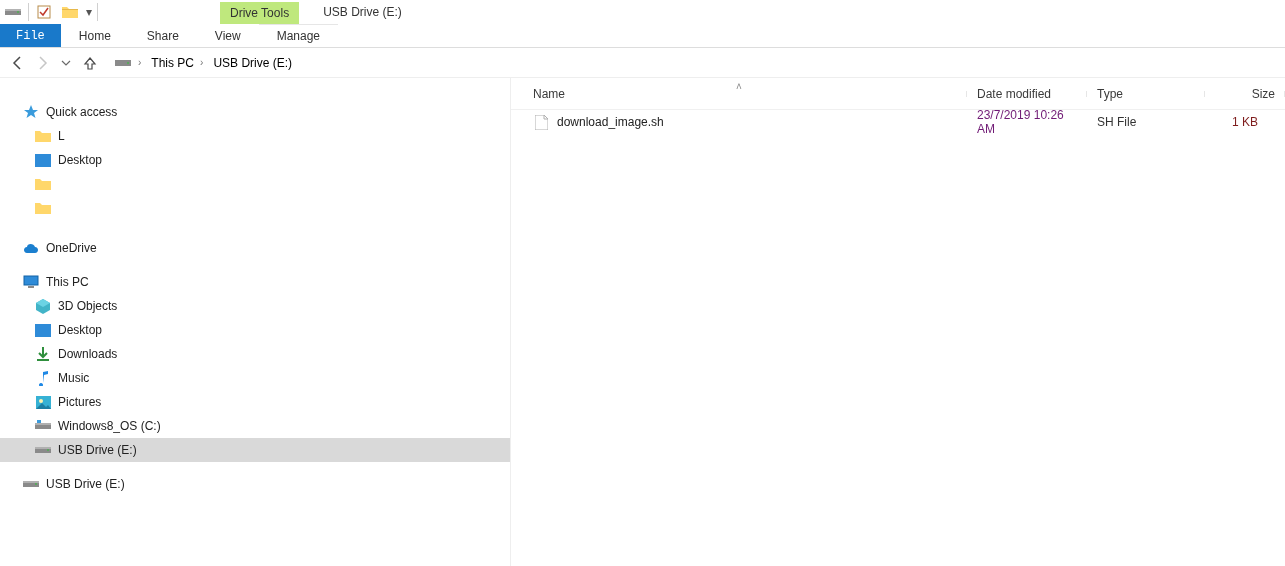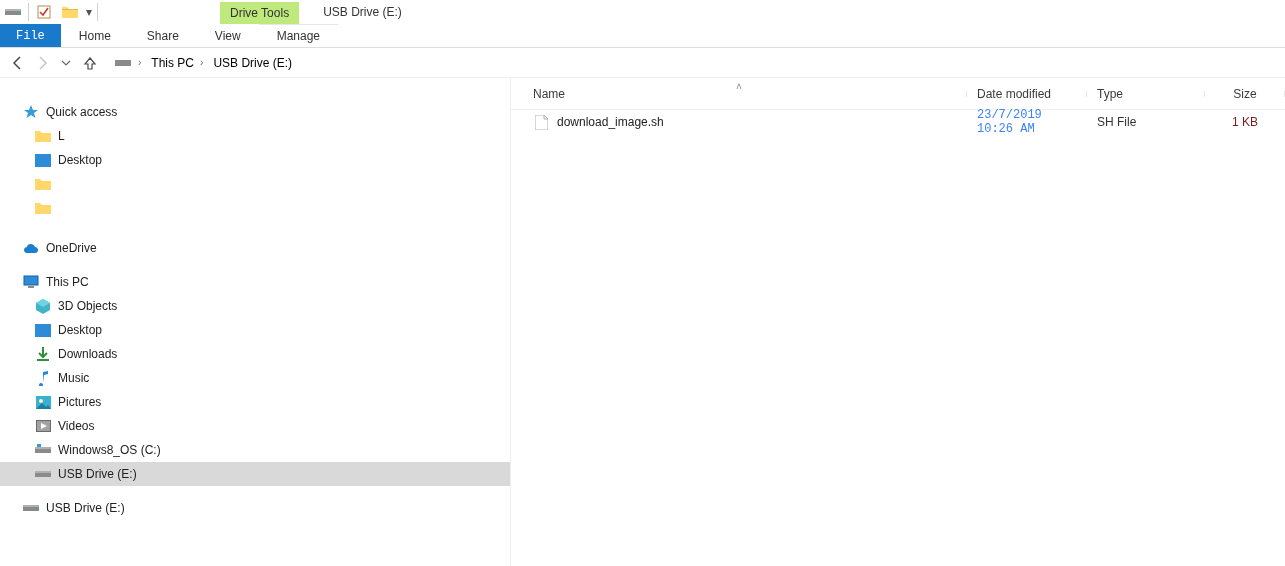--- a/index.html
+++ b/index.html
@@ -39,29 +39,29 @@
   .tree-item .ticon { width: 18px; height: 18px; display:flex; align-items:center; justify-content:center; margin-right: 6px; }
   .tree-item .label { font-size: 12px; color: #222; white-space: nowrap; overflow: hidden; }
   .tree-gap { height: 16px; }
 
   .files { flex: 1; display: flex; flex-direction: column; }
   .columns { display: flex; height: 32px; align-items: center; border-bottom: 1px solid #f0f0f0; color: #3a3a3a; font-size: 12px; }
   .col { padding: 0 10px; position: relative; }
   .col.name { width: 456px; padding-left: 22px; }
   .col.date { width: 120px; }
   .col.type { width: 118px; }
-  .col.size { width: 80px; text-align: center; }
+  .col.size { width: 80px; text-align: right; }
   .col .vline { position: absolute; right: 0; top: 4px; bottom: 4px; width: 1px; background: #e6e6e6; }
   .sort-caret { position:absolute; left:50%; top:-6px; transform:translateX(-50%); color:#888; font-size:10px; }
 
   .filerow { display: flex; height: 24px; align-items: center; font-size: 12px; color: #222; }
   .cell { padding: 0 10px; }
   .cell.name { width: 456px; display:flex; align-items:center; padding-left: 22px; }
   .cell.name .ficon { width:16px; height:16px; margin-right: 8px; display:flex; align-items:center; justify-content:center;}
-  .cell.date { width: 120px; color:#3b82f6;font-family:Liberation Mono, monospace; }
+  .cell.date { width: 120px; color:#701a75; }
   .cell.type { width: 118px; color:#333; }
   .cell.size { width: 80px; text-align: center; color:#7f1d1d; }
 
   
   svg { display:block; }
 </style>
 </head>
 <body>
 
 <div class="titlebar">
@@ -250,30 +250,20 @@
           <svg width="15" height="13" viewBox="0 0 15 13">
             <rect x="0" y="0" width="15" height="13" fill="#36b1d4"></rect>
             <circle cx="5" cy="5" r="2" fill="#fdf3b0"></circle>
             <path d="M0 13 L6 7 L10 11 L12 9 L15 13 Z" fill="#1c7ea3"></path>
           </svg>
         </span>
       <span class="label">Pictures</span>
     </div>
     <div class="tree-item sub">
       <span class="ticon">
-          <svg width="15" height="12" viewBox="0 0 15 12">
-            <rect x="0" y="0" width="15" height="12" fill="#6a6a6a"></rect>
-            <rect x="1" y="1" width="13" height="10" fill="#a2a2a2"></rect>
-            <path d="M5 3 L11 6 L5 9 Z" fill="#fff"></path>
-          </svg>
-        </span>
-      <span class="label">Videos</span>
-    </div>
-    <div class="tree-item sub">
-      <span class="ticon">
           <svg width="16" height="12" viewBox="0 0 16 12">
             <rect x="0" y="3" width="16" height="6" fill="#8a8a8a"></rect>
             <rect x="0" y="3" width="16" height="2" fill="#b0b0b0"></rect>
             <rect x="2" y="0" width="4" height="3" fill="#3a9bdc"></rect>
           </svg>
         </span>
       <span class="label">Windows8_OS (C:)</span>
     </div>
     <div class="tree-item sub selected">
       <span class="ticon">

